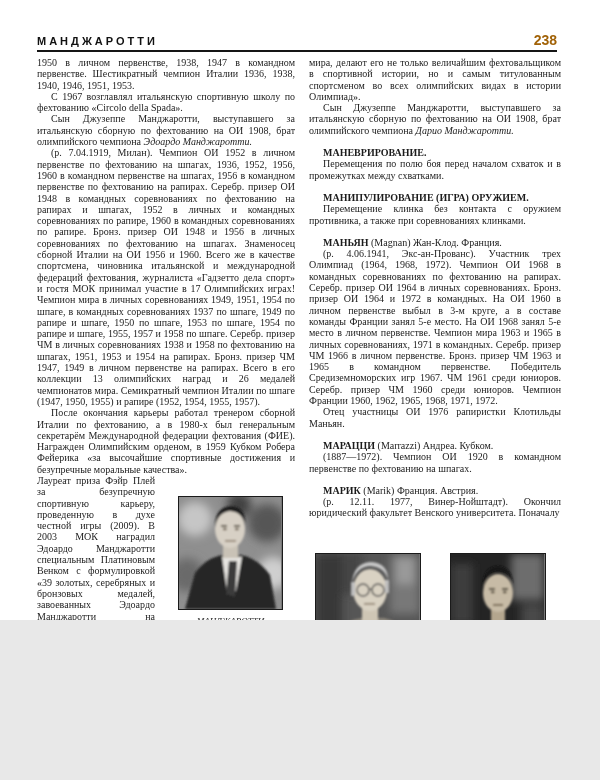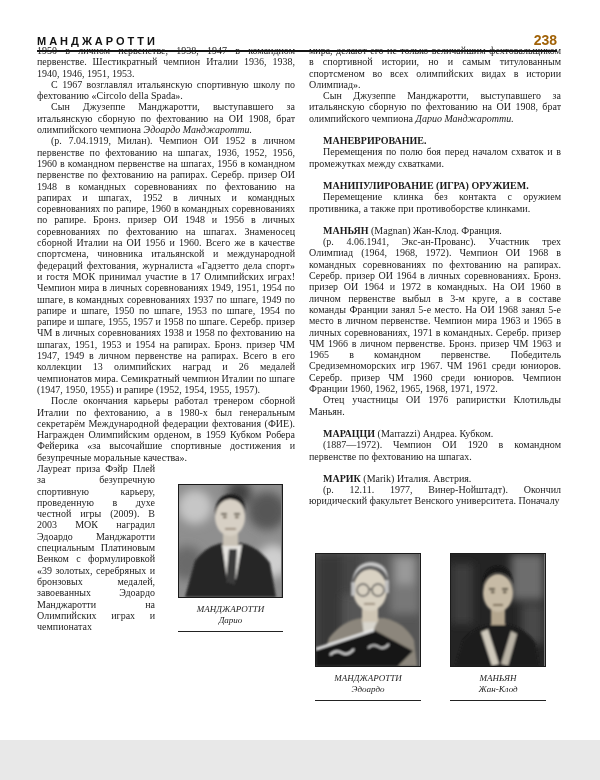--- a/index.html
+++ b/index.html
@@ -1,25 +1,25 @@
 <!DOCTYPE html>
 <html><head>
 <meta charset="utf-8">
 <style>
   html,body{margin:0;padding:0;background:#e8e8e8;}
-  .page{position:relative;width:600px;height:740px;background:#ffffff;overflow:hidden;
+  .page{position:relative;width:600px;height:620px;background:#ffffff;overflow:hidden;
         font-family:"Liberation Serif", serif;color:#1c1c1c;}
   
   .running-title{position:absolute;left:37px;top:35px;font-family:"Liberation Sans",sans-serif;
         font-weight:bold;font-size:11px;letter-spacing:3px;color:#111;}
   .page-number{position:absolute;right:43px;top:32px;font-family:"Liberation Sans",sans-serif;
         font-weight:bold;font-size:14px;color:#a16207;}
   .head-rule{position:absolute;left:37px;top:50px;width:520px;height:2px;background:#151515;}
   
-  .col{position:absolute;top:45px;font-size:10px;line-height:11.3px;text-align:justify;}
+  .col{position:absolute;top:57px;font-size:10px;line-height:11.3px;text-align:justify;}
   .col-left{left:37px;width:258px;}
   .col-right{left:309px;width:252px;}
   p{margin:0;padding:0;}
   .indent{text-indent:14px;}
   .entry{margin-top:11px;}
   b.hw{font-weight:bold;}
   i.nm{font-style:italic;}
   
   .media-row{display:flex;align-items:flex-end;}
   .narrow{width:118px;text-align:justify;}
@@ -97,30 +97,30 @@
   </div>
 
   <div class="col col-right">
     <p><span>мира, делают его не только величайшим фехтовальщиком в спортивной истории, но и самым титулованным спортсменом во всех олимпийских видах в истории Олимпиад».</span></p>
     <p class="indent"><span>Сын Джузеппе Манджаротти, выступавшего за итальянскую сборную по фехтованию на ОИ 1908, брат олимпийского чемпиона </span><i class="nm">Дарио Манджаротти.</i></p>
 
     <p class="indent entry"><b class="hw">МАНЕВРИРОВАНИЕ.</b></p>
     <p class="indent"><span>Перемещения по полю боя перед началом схваток и в промежутках между схватками.</span></p>
 
     <p class="indent entry"><b class="hw">МАНИПУЛИРОВАНИЕ (ИГРА) ОРУЖИЕМ.</b></p>
-    <p class="indent"><span>Перемещение клинка без контакта с оружием противника, а также при противоборстве клинками.</span></p>
+    <p class="indent"><span>Перемещение клинка без контакта с оружием противника, а также при соревнованиях клинками.</span></p>
 
     <p class="indent entry"><b class="hw">МАНЬЯН</b><span> (Magnan) Жан-Клод. Франция.</span></p>
     <p class="indent"><span>(р. 4.06.1941, Экс-ан-Прованс). Участник трех Олимпиад (1964, 1968, 1972). Чемпион ОИ 1968 в командных соревнованиях по фехтованию на рапирах. Серебр. призер ОИ 1964 в личных соревнованиях. Бронз. призер ОИ 1964 и 1972 в командных. На ОИ 1960 в личном первенстве выбыл в 3-м круге, а в составе команды Франции занял 5-е место. На ОИ 1968 занял 5-е место в личном первенстве. Чемпион мира 1963 и 1965 в личных соревнованиях, 1971 в командных. Серебр. призер ЧМ 1966 в личном первенстве. Бронз. призер ЧМ 1963 и 1965 в командном первенстве. Победитель Средиземноморских игр 1967. ЧМ 1961 среди юниоров. Серебр. призер ЧМ 1960 среди юниоров. Чемпион Франции 1960, 1962, 1965, 1968, 1971, 1972.</span></p>
     <p class="indent"><span>Отец участницы ОИ 1976 рапиристки Клотильды Маньян.</span></p>
 
     <p class="indent entry"><b class="hw">МАРАЦЦИ</b><span> (Marrazzi) Андреа. Кубком.</span></p>
     <p class="indent"><span>(1887—1972). Чемпион ОИ 1920 в командном первенстве по фехтованию на шпагах.</span></p>
 
-    <p class="indent entry"><b class="hw">МАРИК</b><span> (Marik) Италия. Австрия.</span></p>
+    <p class="indent entry"><b class="hw">МАРИК</b><span> (Marik) Франция. Австрия.</span></p>
     <p class="indent"><span>(р. 12.11. 1977, Винер-Нойштадт). Окончил юридический факультет Венского университета. Поначалу</span></p>
   </div>
 
   <figure class="fig2">
     <div class="photo-frame">
       <svg width="103" height="112" viewBox="0 0 103 112" xmlns="http://www.w3.org/2000/svg">
         <defs>
             <filter id="b2" x="-30%" y="-30%" width="160%" height="160%">
               <feGaussianBlur stdDeviation="4"></feGaussianBlur>
             </filter>

